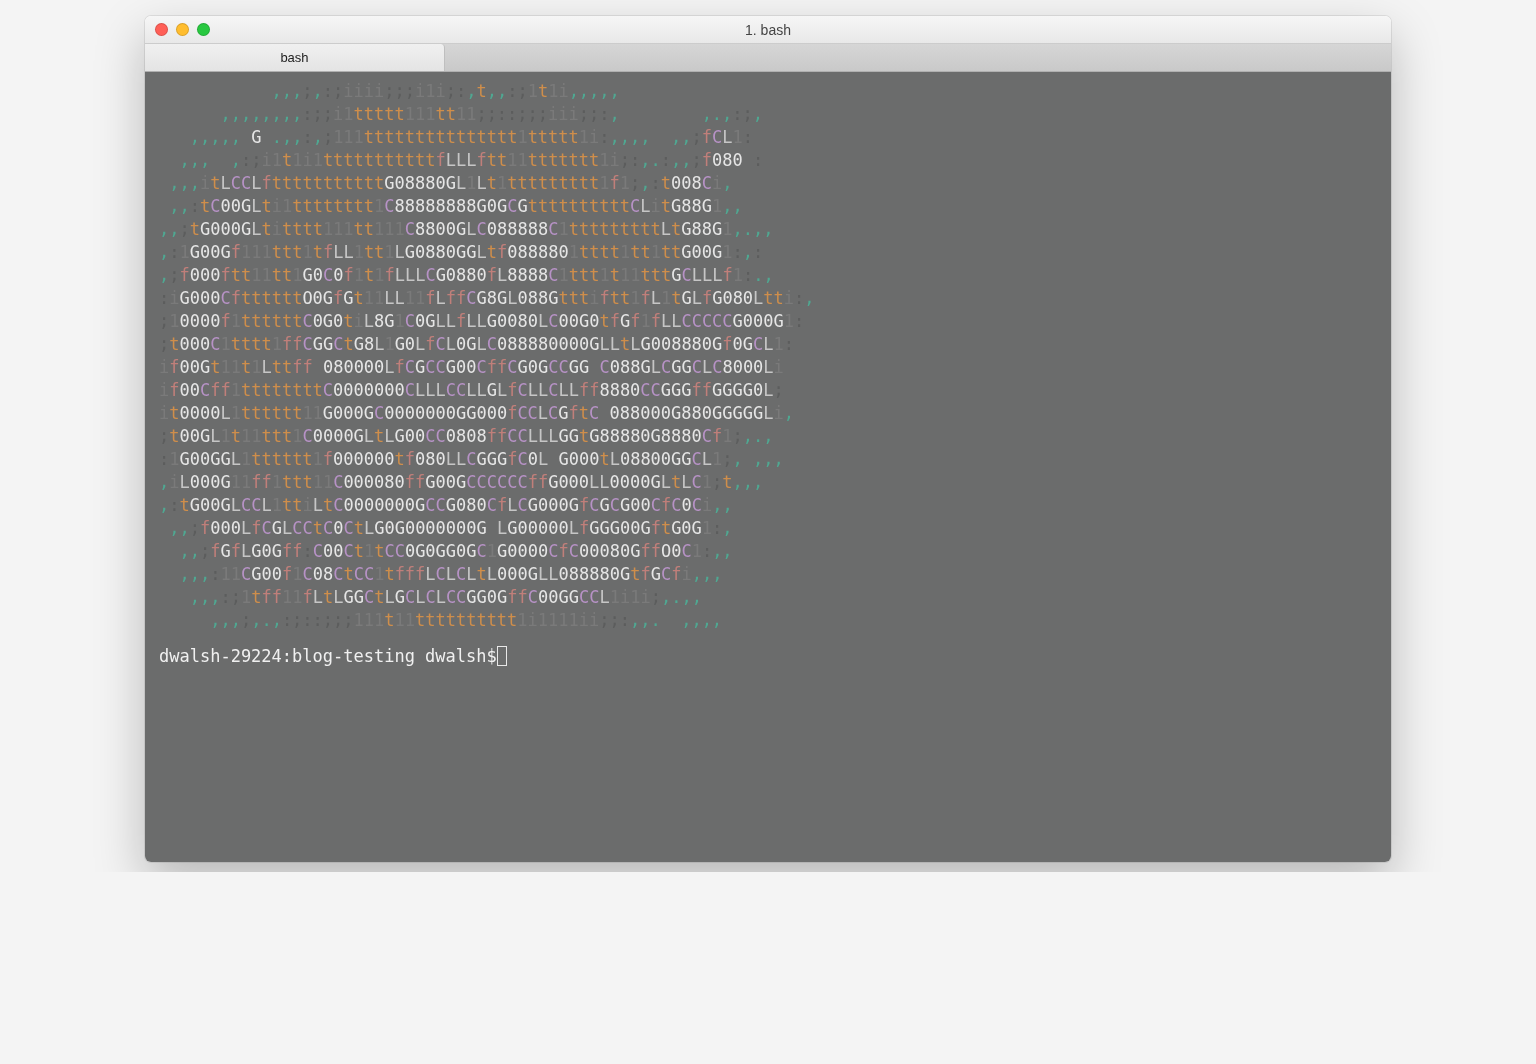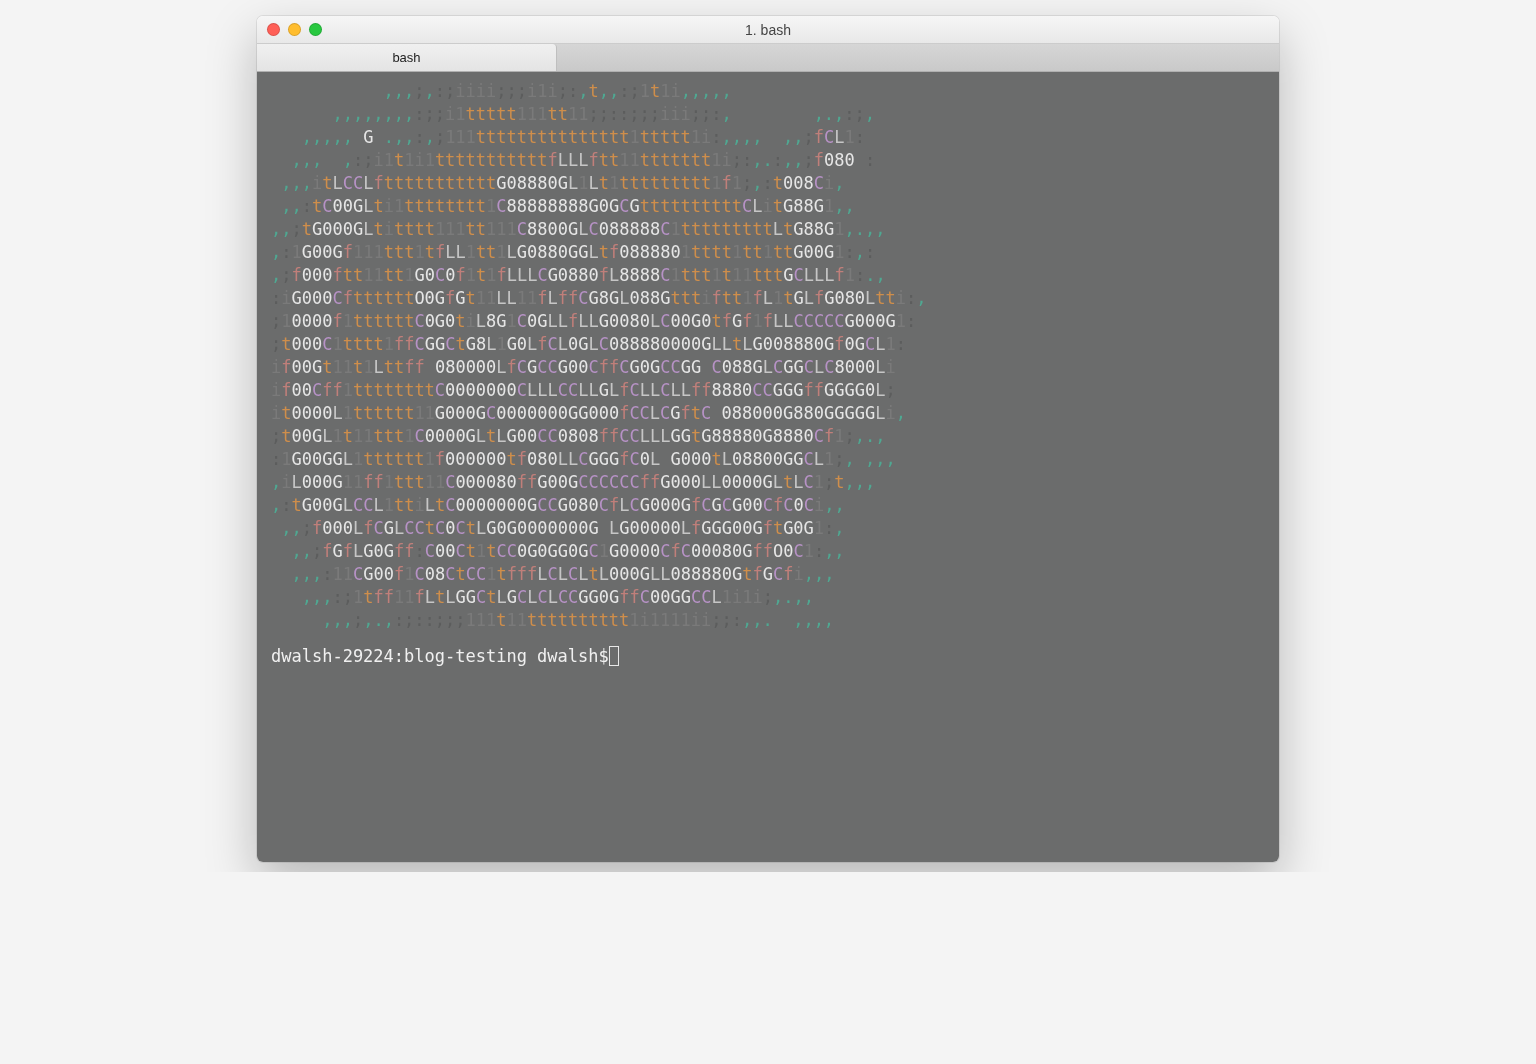--- a/index.html
+++ b/index.html
@@ -5,21 +5,21 @@
   * { margin: 0; padding: 0; box-sizing: border-box; }
   body {
     background: #f4f4f4;
     font-family: -apple-system, BlinkMacSystemFont, "Helvetica Neue", sans-serif;
     padding: 10px;
     display: flex;
     justify-content: center;
     align-items: flex-start;
   }
   .window {
-    width: 1022px;
+    width: 1246px;
     background: #fff;
     border-radius: 6px;
     box-shadow: 0 20px 50px rgba(0,0,0,0.25), 0 0 0 1px rgba(0,0,0,0.08);
     overflow: hidden;
     margin-top: 6px;
   }
   .titlebar {
     height: 28px;
     background: linear-gradient(#f6f6f6, #e8e8e8);
     border-bottom: 1px solid #ccc;

